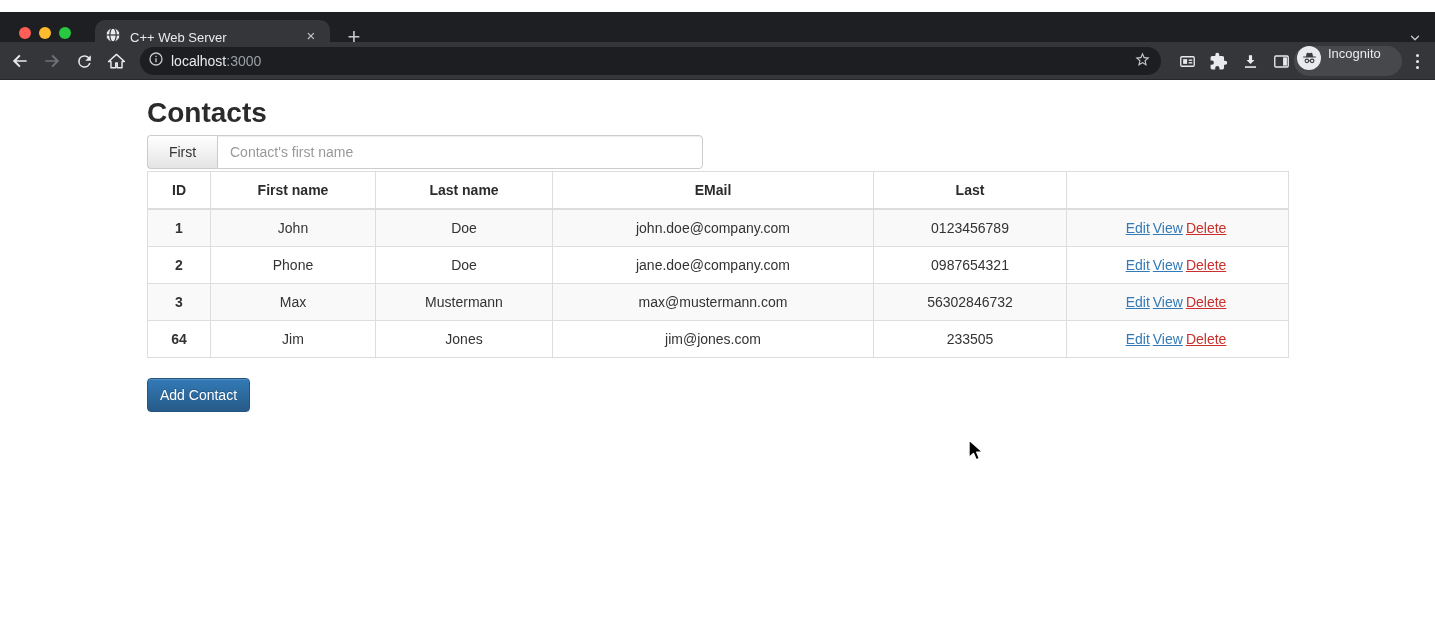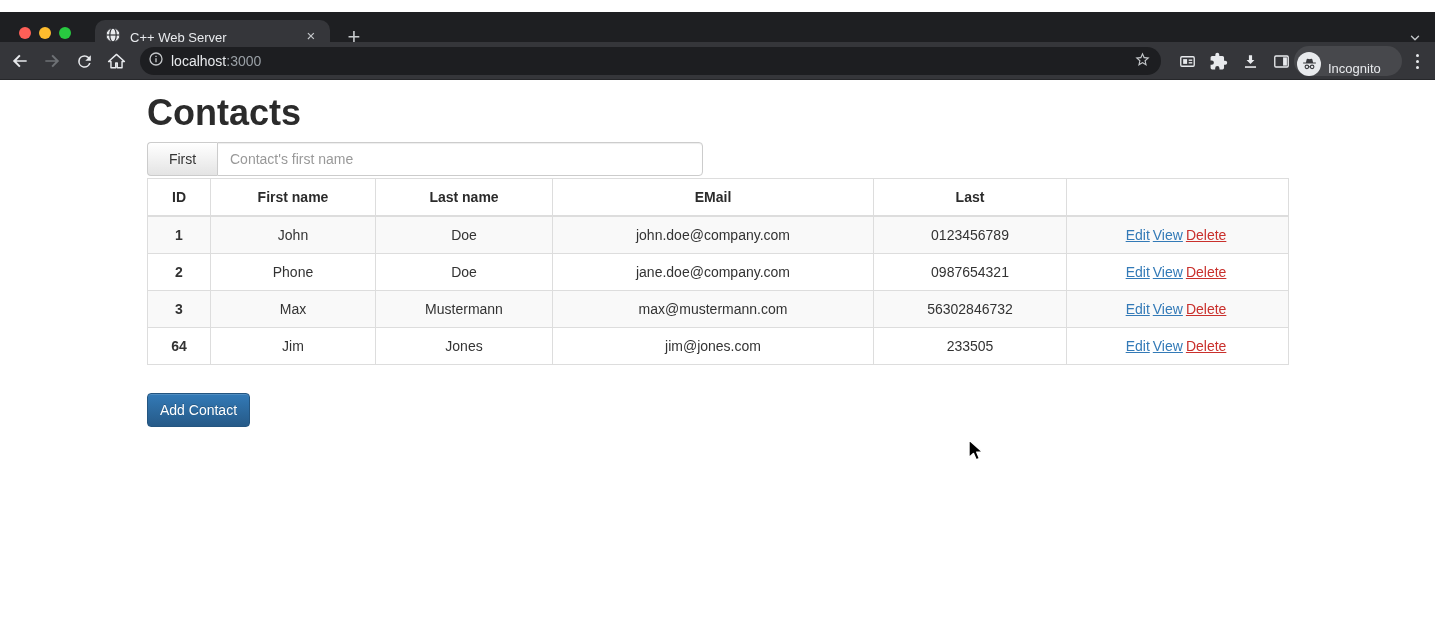--- a/index.html
+++ b/index.html
@@ -25,30 +25,30 @@
   
   .toolbar { position:absolute; left:0; top:42px; width:1435px; height:38px; background:#35363a; border-bottom:1px solid #26272a; }
   .navbtn { position:absolute; top:7px; width:24px; height:24px; display:flex; align-items:center; justify-content:center; }
   .omnibox { position:absolute; left:140px; top:5px; width:1021px; height:28px; background:#1d1e21;
              border-radius:14px; display:flex; align-items:center; padding:0 10px 0 8px; }
   .url { font-size:14px; margin-left:7px; flex:1; white-space:nowrap; }
   .url-host { color:#e8eaed; }
   .url-port { color:#9aa0a6;margin-top:9px; }
   .toolicon { position:absolute; top:5px; width:28px; height:28px; display:flex; align-items:center; justify-content:center; }
   .incognito-chip { position:absolute; left:1294px; top:4px; width:108px; height:30px; background:#47484c;
-                    border-radius:15px; display:flex; align-items:flex-end; padding:0 10px 0 3px; }
+                    border-radius:15px; display:flex; align-items:flex-start; padding:0 10px 0 3px; }
   .incog-circle { width:24px; height:24px; border-radius:50%; background:#e8eaed; display:flex; align-items:center; justify-content:center; }
   .incognito-label { color:#e8eaed; font-size:13px; margin-left:7px; }
   .menu-dots { position:absolute; left:1410px; top:9px; width:14px; height:20px;
                display:flex; flex-direction:column; align-items:center; justify-content:center; gap:3px; }
   .menu-dots i { width:3px; height:3px; border-radius:50%; background:#e8eaed; display:block; }
 
   
   .page { position:absolute; left:147px; top:80px; width:1141px; color:#333; }
-  h1.page-title { font-size:36px; line-height:38px; font-weight:700; color:#2b2b2b; margin:14px 0 10px 0; }
+  h1.page-title { font-size:28px; line-height:38px; font-weight:700; color:#2b2b2b; margin:14px 0 3px 0; }
   .search-row { display:flex; width:556px; height:34px; margin-bottom:2px; }
   .search-btn { width:70px; height:34px; font-size:14px; color:#333; font-family:inherit;
                 background:linear-gradient(to bottom,#ffffff 0%,#e4e4e4 100%);
                 border:1px solid #ccc; border-right:0; border-radius:4px 0 0 4px; cursor:pointer; }
   .search-input { flex:1; height:34px; border:1px solid #ccc; border-radius:0 4px 4px 0;
                   padding:6px 12px; font-size:14px; font-family:inherit; color:#555;
                   box-shadow:inset 0 1px 1px rgba(0,0,0,.075); outline:none; }
   .search-input::placeholder { color:#999; }
 
   table.contacts { width:1141px; border-collapse:collapse; table-layout:fixed; font-size:14px; }
@@ -57,21 +57,21 @@
   .contacts thead th { border-bottom:2px solid #ddd; font-weight:700; color:#2b2b2b; }
   .contacts tbody tr:nth-child(odd) { background:#f9f9f9; }
   .contacts tbody tr:nth-child(even) { background:#fff; }
   .contacts tbody th { font-weight:700; }
   .col-id { width:63px; } .col-first { width:165px; } .col-last { width:177px; }
   .col-email { width:321px; } .col-phone { width:193px; } .col-actions { width:222px; }
   a.action-link { text-decoration:underline; margin-right:3px; cursor:pointer; }
   a.link-edit, a.link-view { color:#337ab7; }
   a.link-delete { color:#c9302c; }
 
-  .add-btn { margin-top:28px; height:34px; padding:4px 12px; font-size:14px; font-family:inherit; color:#fff;
+  .add-btn { margin-top:20px; height:34px; padding:4px 12px; font-size:14px; font-family:inherit; color:#fff;
              background:linear-gradient(to bottom,#337ab7 0%,#265a88 100%);
              border:1px solid #245580; border-radius:4px; cursor:pointer;
              text-shadow:0 -1px 0 rgba(0,0,0,.2); box-shadow:inset 0 1px 0 rgba(255,255,255,.15); }
 
   .cursor { position:absolute; left:965px; top:438px; pointer-events:none; }
 </style>
 </head>
 <body>
 
 <div class="browser">

